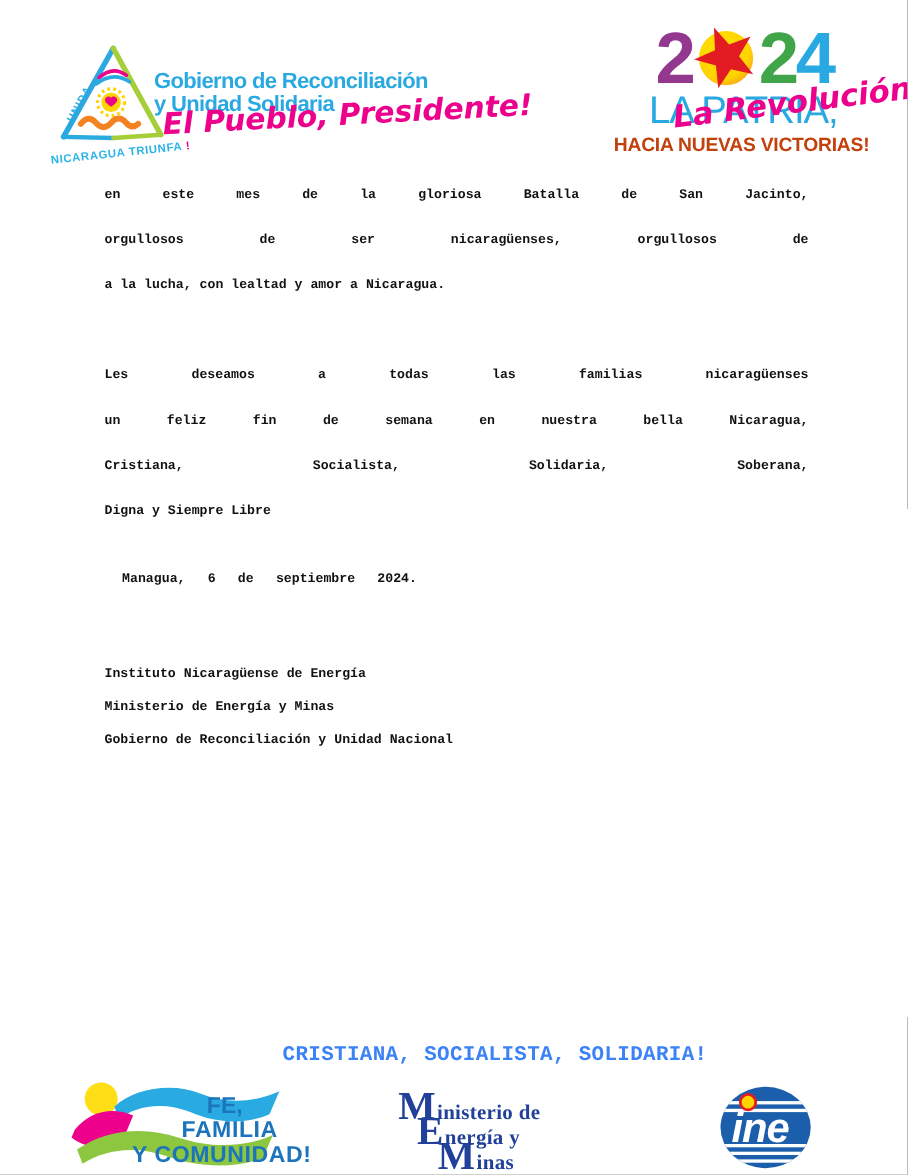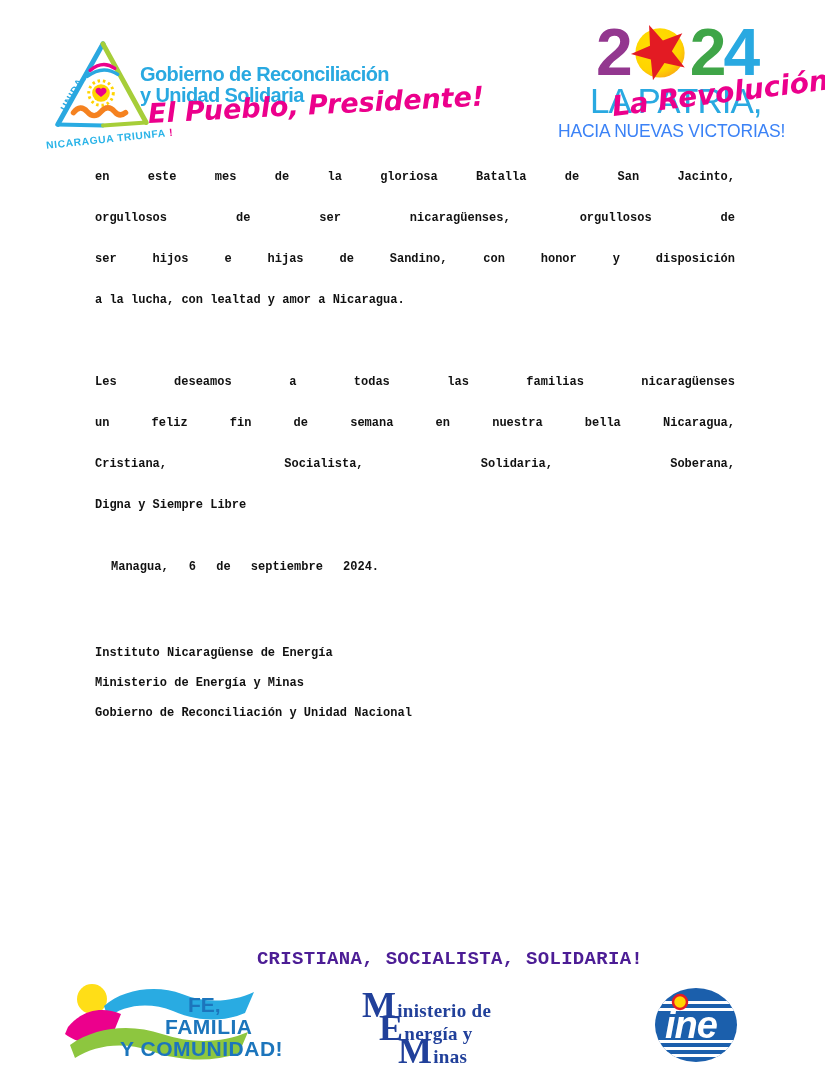--- a/index.html
+++ b/index.html
@@ -37,39 +37,39 @@
     position:absolute; left:38px; top:61px; white-space:nowrap;
     font-weight:normal; font-size:35px; letter-spacing:-1px; color:#29A9E1;
   }
   .revolucion {
     position:absolute; left:60px; top:70px; white-space:nowrap; z-index:2;
     font-family:"DejaVu Sans", sans-serif; font-style:italic; font-weight:bold;
     font-size:28px; color:#EC008C; transform:rotate(-7deg); transform-origin:left center;
   }
   .victorias {
     position:absolute; left:6px; top:101px; white-space:nowrap;
-    font-weight:normal; font-size:17.5px; letter-spacing:-0.2px; color:#3b82f6;text-align:center;
+    font-weight:bold; font-size:17.5px; letter-spacing:-0.2px; color:#c2410c;text-align:center;
   }
   
   .letter {
     position:absolute; left:95px; top:157px; width:640px;
     font-family:"Liberation Mono", monospace; font-weight:bold;
     font-size:12px; color:#111111;
   }
   .line { line-height:41px; height:41px; white-space:nowrap; }
   .line.just { white-space:normal; text-align:justify; text-align-last:justify; }
   .para2 { margin-top:41px; }
   .date-line { margin-top:21px; line-height:41px; word-spacing:13px;margin-left:16px; }
   .signature { margin-top:50px; }
   .sig-line { line-height:30px; }
   
   .footer-slogan {
     position:absolute; left:130px; top:948px; width:640px; text-align:center;
     font-family:"Liberation Mono", monospace; font-weight:bold;
-    font-size:19px; letter-spacing:0.3px; color:#4c1d95;
+    font-size:19px; letter-spacing:0.3px; color:#3b82f6;
   }
   .fe-logo  { position:absolute; left:62px;  top:982px; }
   .mem-logo {
     position:absolute; left:362px; top:994px;
     font-family:"Liberation Serif", serif; font-weight:bold; color:#21409A;
   }
   .mem-row { display:flex; align-items:baseline; height:23px; font-size:19px; letter-spacing:0.3px; }
   .mem-row .cap { font-size:36px; line-height:23px; margin-right:1px; }
   .mem-row.r2 { margin-left:17px; }
   .mem-row.r3 { margin-left:36px; }
@@ -125,21 +125,20 @@
     </div>
     <div class="patria">LA PATRIA,</div>
     <div class="revolucion">La Revolución!</div>
     <div class="victorias">HACIA NUEVAS VICTORIAS!</div>
   </div>
 
   <div class="letter">
     <div>
       <div class="line just">en este mes de la gloriosa Batalla de San Jacinto,</div>
       <div class="line just">orgullosos de ser nicaragüenses, orgullosos de</div>
-      <div class="line just">ser hijos e hijas de Sandino, con honor y disposición</div>
       <div class="line">a la lucha, con lealtad y amor a Nicaragua.</div>
     </div>
     <div class="para2">
       <div class="line just">Les deseamos a todas las familias nicaragüenses</div>
       <div class="line just">un feliz fin de semana en nuestra bella Nicaragua,</div>
       <div class="line just">Cristiana, Socialista, Solidaria, Soberana,</div>
       <div class="line">Digna y Siempre Libre</div>
     </div>
     <div class="date-line">Managua, 6 de septiembre 2024.</div>
     <div class="signature">

